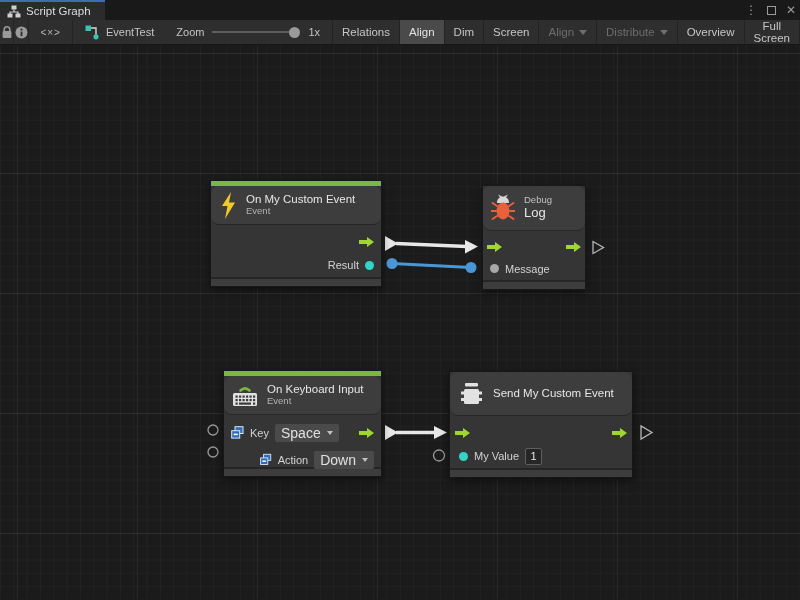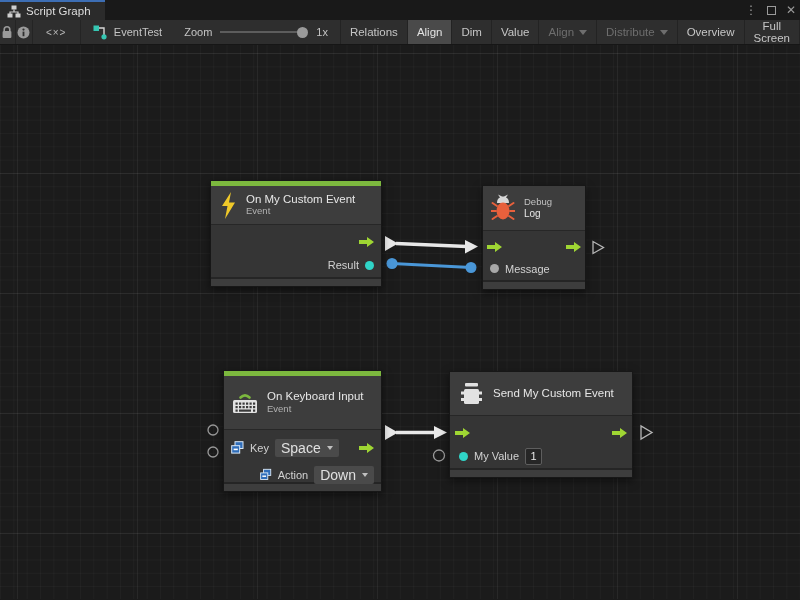--- a/index.html
+++ b/index.html
@@ -46,21 +46,21 @@
       linear-gradient(to bottom, rgba(255,255,255,0.028) 1px, transparent 1px);
     background-size:120px 120px, 120px 120px, 13.33px 13.33px, 13.33px 13.33px;
     background-position:17px 0, 0 8px, 0 0, 0 8px; }
   .overlay { position:absolute; left:0; top:0; width:800px; height:554px; }
 
   
   .node { position:absolute; background:#353535; border:1px solid #171717;
           box-shadow:0 3px 8px rgba(0,0,0,0.5); }
   .stripe { height:5px; background:#7cb83e; }
   .node-header { background:#3d3d3d; border-bottom:1px solid #272727;
-                 display:flex; align-items:center; padding:0 8px; gap:9px; }
+                 display:flex; align-items:center; padding:0 8px; gap:9px;border-radius:8px; }
   .hdr-text { display:flex; flex-direction:column; justify-content:center; line-height:1.15; }
   .node-title { color:#e6e6e6; font-size:11.5px; white-space:nowrap; }
   .node-sub { color:#b2b2b2; font-size:9.5px; }
   .node-super { color:#c2c2c2; font-size:9.5px; }
   .node-body { }
   .node-footer { height:9px; background:#3d3d3d; border-top:2px solid #252525; }
   .row { display:flex; align-items:center; padding:0 7px; gap:6px; }
   .plabel { color:#d2d2d2; font-size:11px; white-space:nowrap; }
   .dot { width:9px; height:9px; border-radius:50%; flex:0 0 auto; }
   .dot.teal { background:#30d5c8; } .dot.gray { background:#a8a8a8; }
@@ -131,21 +131,21 @@
       <button class="tb-btn">
           <span>Relations</span>
         </button>
       <button class="tb-btn active">
           <span>Align</span>
         </button>
       <button class="tb-btn">
           <span>Dim</span>
         </button>
       <button class="tb-btn">
-          <span>Value</span>
+          <span>Screen</span>
         </button>
       <button class="tb-btn disabled">
           <span>Align</span>
           <span class="caret"></span>
         </button>
       <button class="tb-btn disabled">
           <span>Distribute</span>
           <span class="caret"></span>
         </button>
       <button class="tb-btn">
@@ -216,21 +216,21 @@
               <line x1="5" y1="17" x2="0.5" y2="17"></line>
               <line x1="6" y1="22" x2="1.5" y2="25"></line>
             <line x1="18" y1="12" x2="22.5" y2="9"></line>
               <line x1="19" y1="17" x2="23.5" y2="17"></line>
               <line x1="18" y1="22" x2="22.5" y2="25"></line>
           </g>
           <ellipse cx="12" cy="17" rx="6.5" ry="8.5" fill="#e8603c"></ellipse>
         </svg>
         <div class="hdr-text">
           <span class="node-super">Debug</span>
-          <span class="node-title" style="font-size:10px;">Log</span>
+          <span class="node-title" style="font-size:13px;">Log</span>
         </div>
       </div>
       <div class="node-body" style="height:49px; padding-top:5px;">
         <div class="row" style="height:21px; padding:0 4px;">
           <svg class="flow-arrow" width="15" height="10" viewBox="0 0 15 10">
             <path d="M0 3h8V0l7 5-7 5V7H0z" fill="#9fd633"></path>
           </svg>
           <svg class="flow-arrow push-r" width="15" height="10" viewBox="0 0 15 10">
             <path d="M0 3h8V0l7 5-7 5V7H0z" fill="#9fd633"></path>
           </svg>
@@ -238,21 +238,21 @@
         <div class="row" style="height:23px;">
           <span class="dot gray"></span>
           <span class="plabel">Message</span>
         </div>
       </div>
       <div class="node-footer"></div>
     </div>
 
     <div class="node" style="left:223px; top:325px; width:159px;">
       <div class="stripe"></div>
-      <div class="node-header" style="height:54px;">
+      <div class="node-header" style="height:39px;">
         <svg width="26" height="23" viewBox="0 0 26 23">
           <path d="M8.5 6.5 Q13 2 17.5 6.5" stroke="#7cb83e" stroke-width="2.6" fill="none" stroke-linecap="round"></path>
           <rect x="1" y="9" width="24" height="13" rx="1.5" fill="#e2e2e2"></rect>
           <g fill="#3a3a3a">
             <rect x="3.5" y="11.5" width="2.2" height="2.2"></rect>
               <rect x="7" y="11.5" width="2.2" height="2.2"></rect>
               <rect x="10.5" y="11.5" width="2.2" height="2.2"></rect>
               <rect x="14" y="11.5" width="2.2" height="2.2"></rect>
               <rect x="17.5" y="11.5" width="2.2" height="2.2"></rect>
               <rect x="21" y="11.5" width="2.2" height="2.2"></rect>

